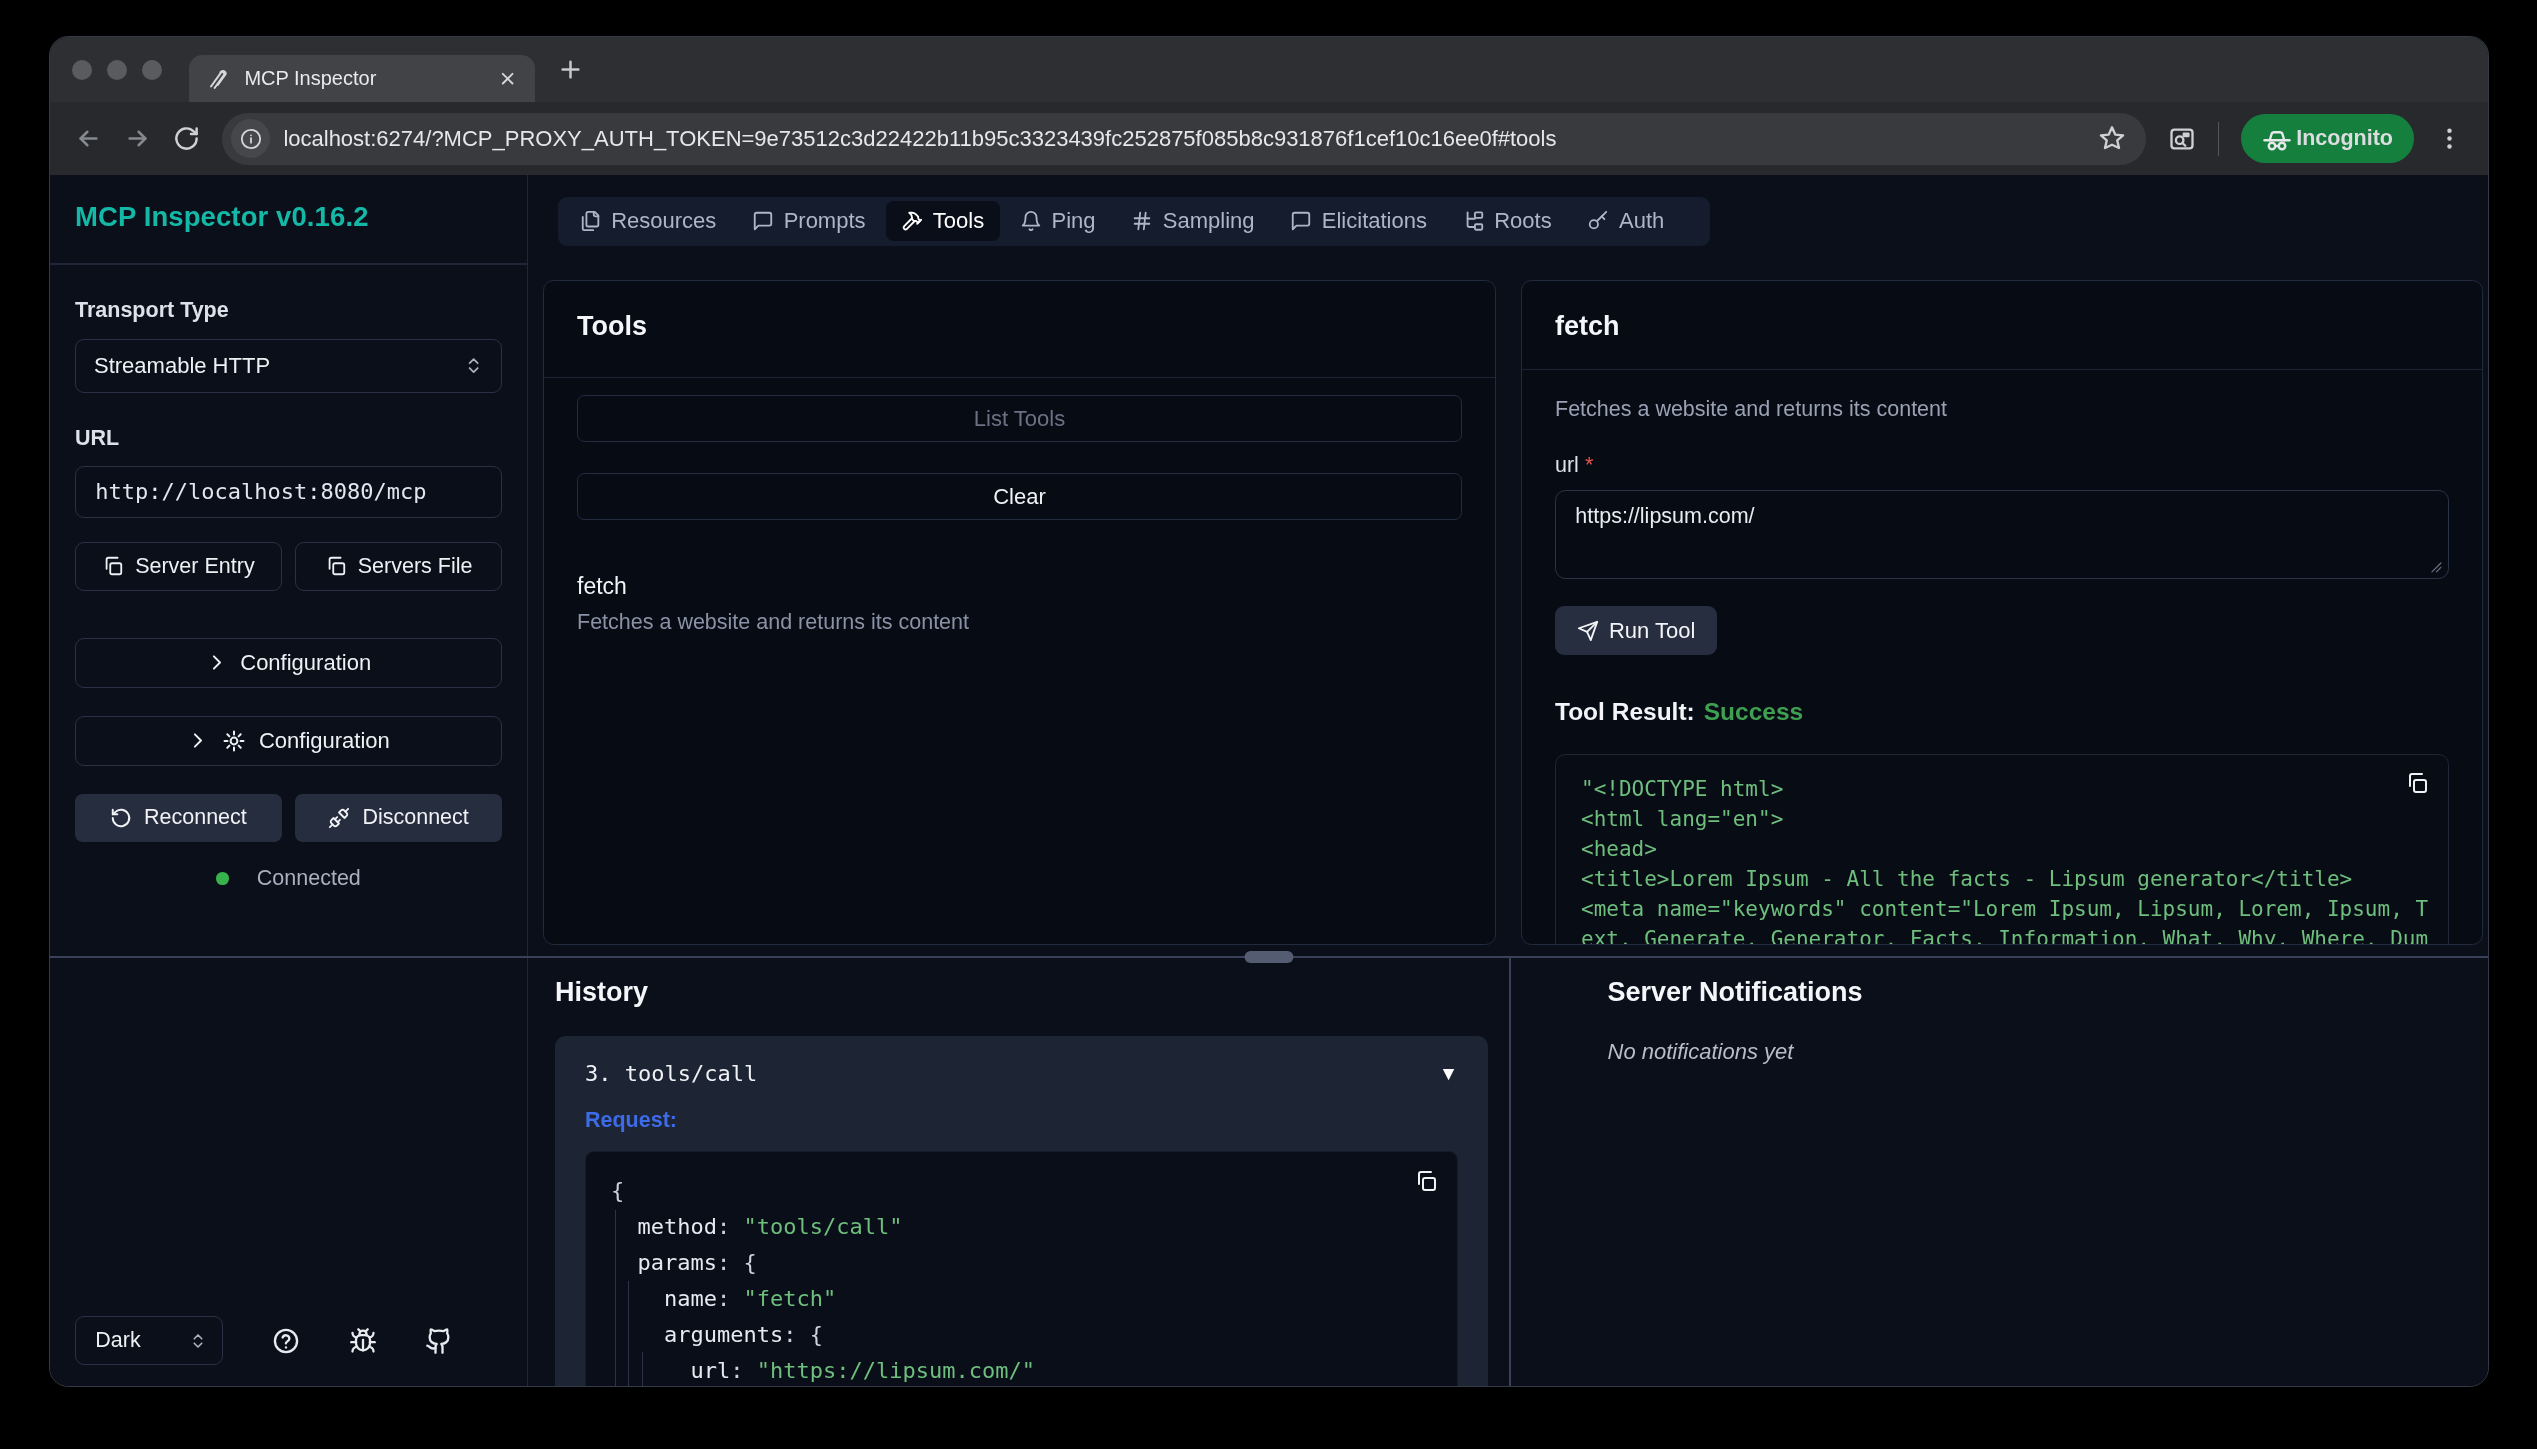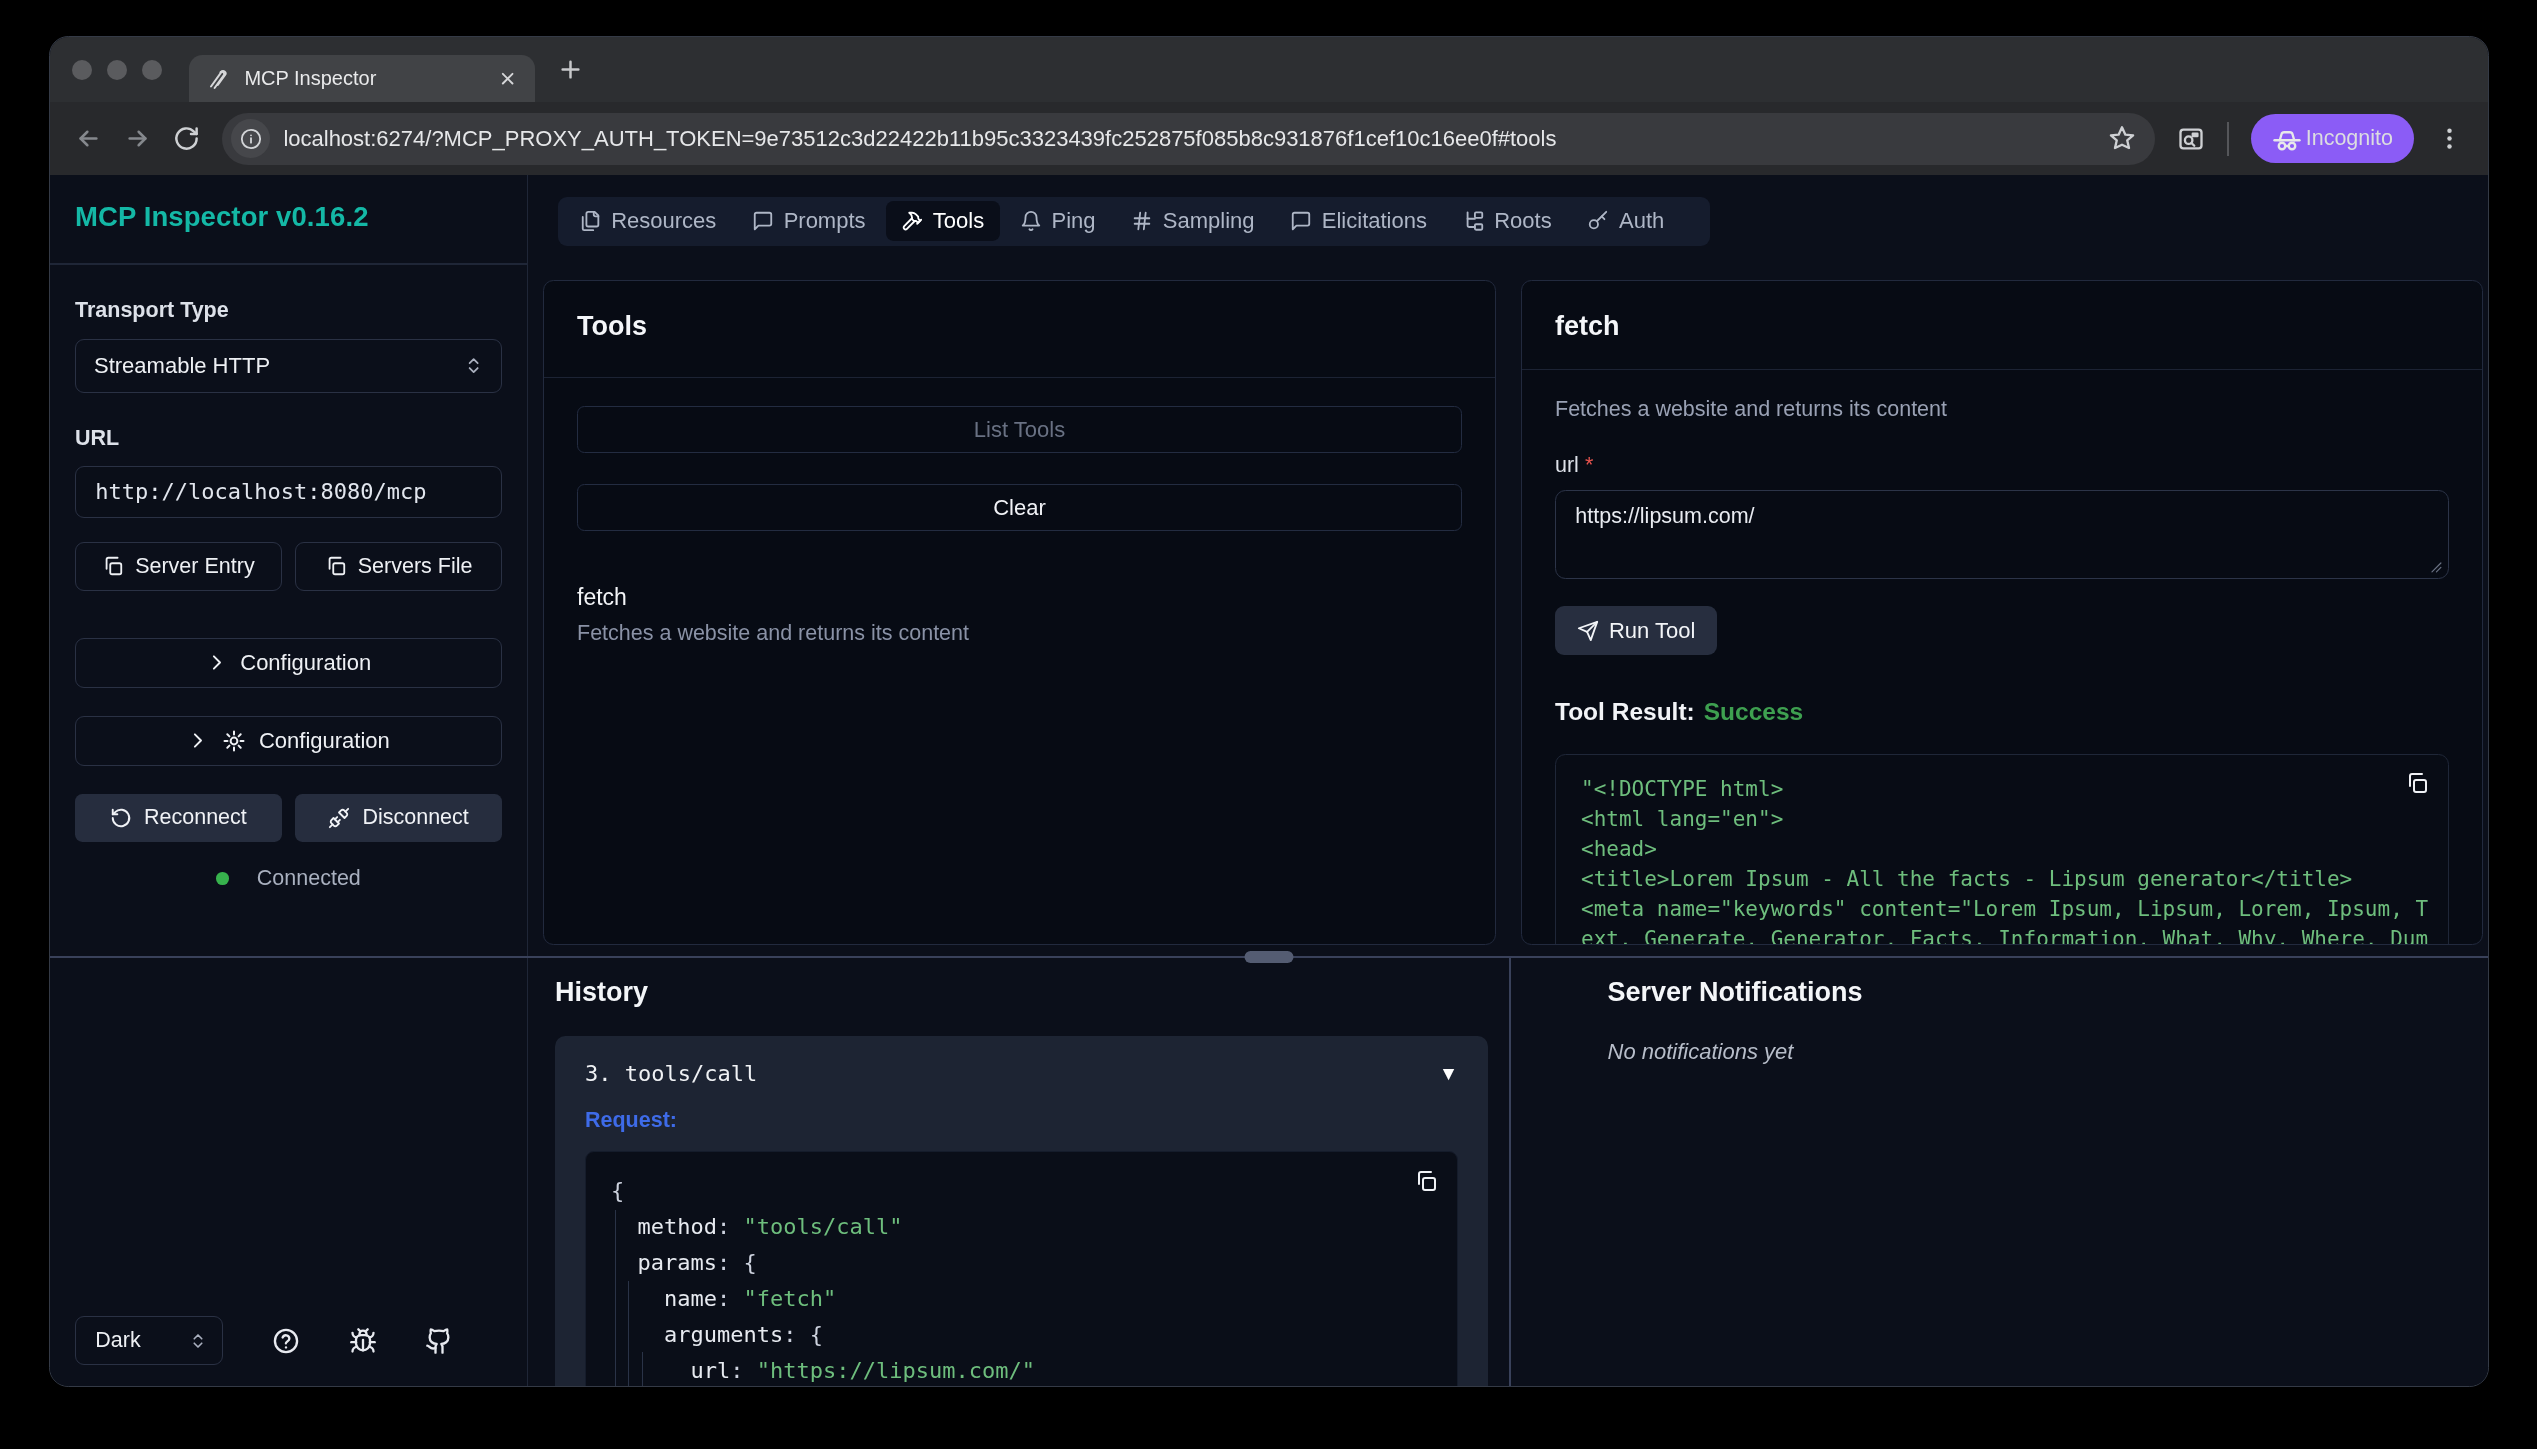--- a/index.html
+++ b/index.html
@@ -21,21 +21,21 @@
 
   .toolbar { height:73px; background:#28292c; display:flex; align-items:center; padding:0 25px; gap:22px; }
   .navbtn { color:#85888d; }
   .navbtn.lit { color:#ced0d3; }
   .urlpill { flex:1; height:52px; background:#393a3e; border-radius:26px; display:flex; align-items:center;
              padding:0 10.4px 0 9px; gap:13.4px; min-width:0; }
   .urlbadge { width:39px; height:39px; border-radius:50%; background:#46474b; display:flex; align-items:center; justify-content:center; color:#d2d4d7; }
   .urltext { flex:1; font-size:22px; color:#e6e7e9; white-space:nowrap; overflow:hidden; }
   .urlstar { color:#ced0d3; padding-right:9px; }
   .tb-sep { width:1.5px; height:34px; background:#55565a; }
-  .incog { height:49px; border-radius:24.5px; background:#8b5cf6; display:flex; align-items:center; padding:0 21px; gap:4px; }
+  .incog { height:49px; border-radius:24.5px; background:#15803d; display:flex; align-items:center; padding:0 21px; gap:4px;font-weight:bold; }
   .incog-label { font-size:21.5px; color:#dcdde0; }
   .dots { color:#ced0d3; }
 
   
   .viewport { position:relative; height:1214px; background:#0b0f1a; display:flex; }
 
   
   .sidebar { width:478px; flex:0 0 478px; border-right:1.5px solid #1f2637; display:flex; flex-direction:column; padding:0 25px; }
   .sb-title { margin-top:26px; font-size:27.5px; font-weight:700; color:#14b8a6; letter-spacing:0.1px; }
   .sb-hr { height:1.5px; background:#1f2637; margin:30px -25px 0; }
@@ -74,21 +74,21 @@
   .card { position:absolute; background:#070b14; border:1.5px solid #222a3e; border-radius:10.4px; overflow:hidden; }
   .card-tools { left:15px; top:105px; width:953px; height:665px; }
   .card-detail { left:993px; top:105px; width:962px; height:665px; }
   .card-head { padding:30px 33px 0; font-size:27px; font-weight:700; color:#f4f6f9; }
   .card-tools .card-head { height:97px; border-bottom:1.5px solid #1c2334; }
   .card-detail .card-head { height:89px; border-bottom:1.5px solid #1c2334; }
   .card-body { padding:0 33px; }
 
   .wbtn { margin-top:18px; height:47px; border:1.5px solid #232c41; border-radius:7.4px; display:flex; align-items:center;
           justify-content:center; font-size:22px; }
-  .wbtn.dim { color:#697183; margin-top:28px; }
+  .wbtn.dim { color:#697183; margin-top:17px; }
   .wbtn.lit { color:#f0f2f6; margin-top:31px; }
   .tool-item { margin-top:53px; }
   .tool-item-name { font-size:23px; color:#f2f4f7; }
   .tool-item-desc { margin-top:9.6px; font-size:21.5px; color:#8a92a6; }
 
   .detail-desc { margin-top:27px; font-size:21.5px; color:#99a1b4; }
   .param-label { margin-top:31px; font-size:21.5px; color:#dde1e9; }
   .req-star { color:#e5534e; margin-left:6px; }
   .param-area { position:relative; margin-top:12px; height:89px; border:1.5px solid #2c3448; border-radius:10.4px;
                 padding:13.4px 19.3px; font-size:21.5px; color:#e8ebf1; background:transparent; }

